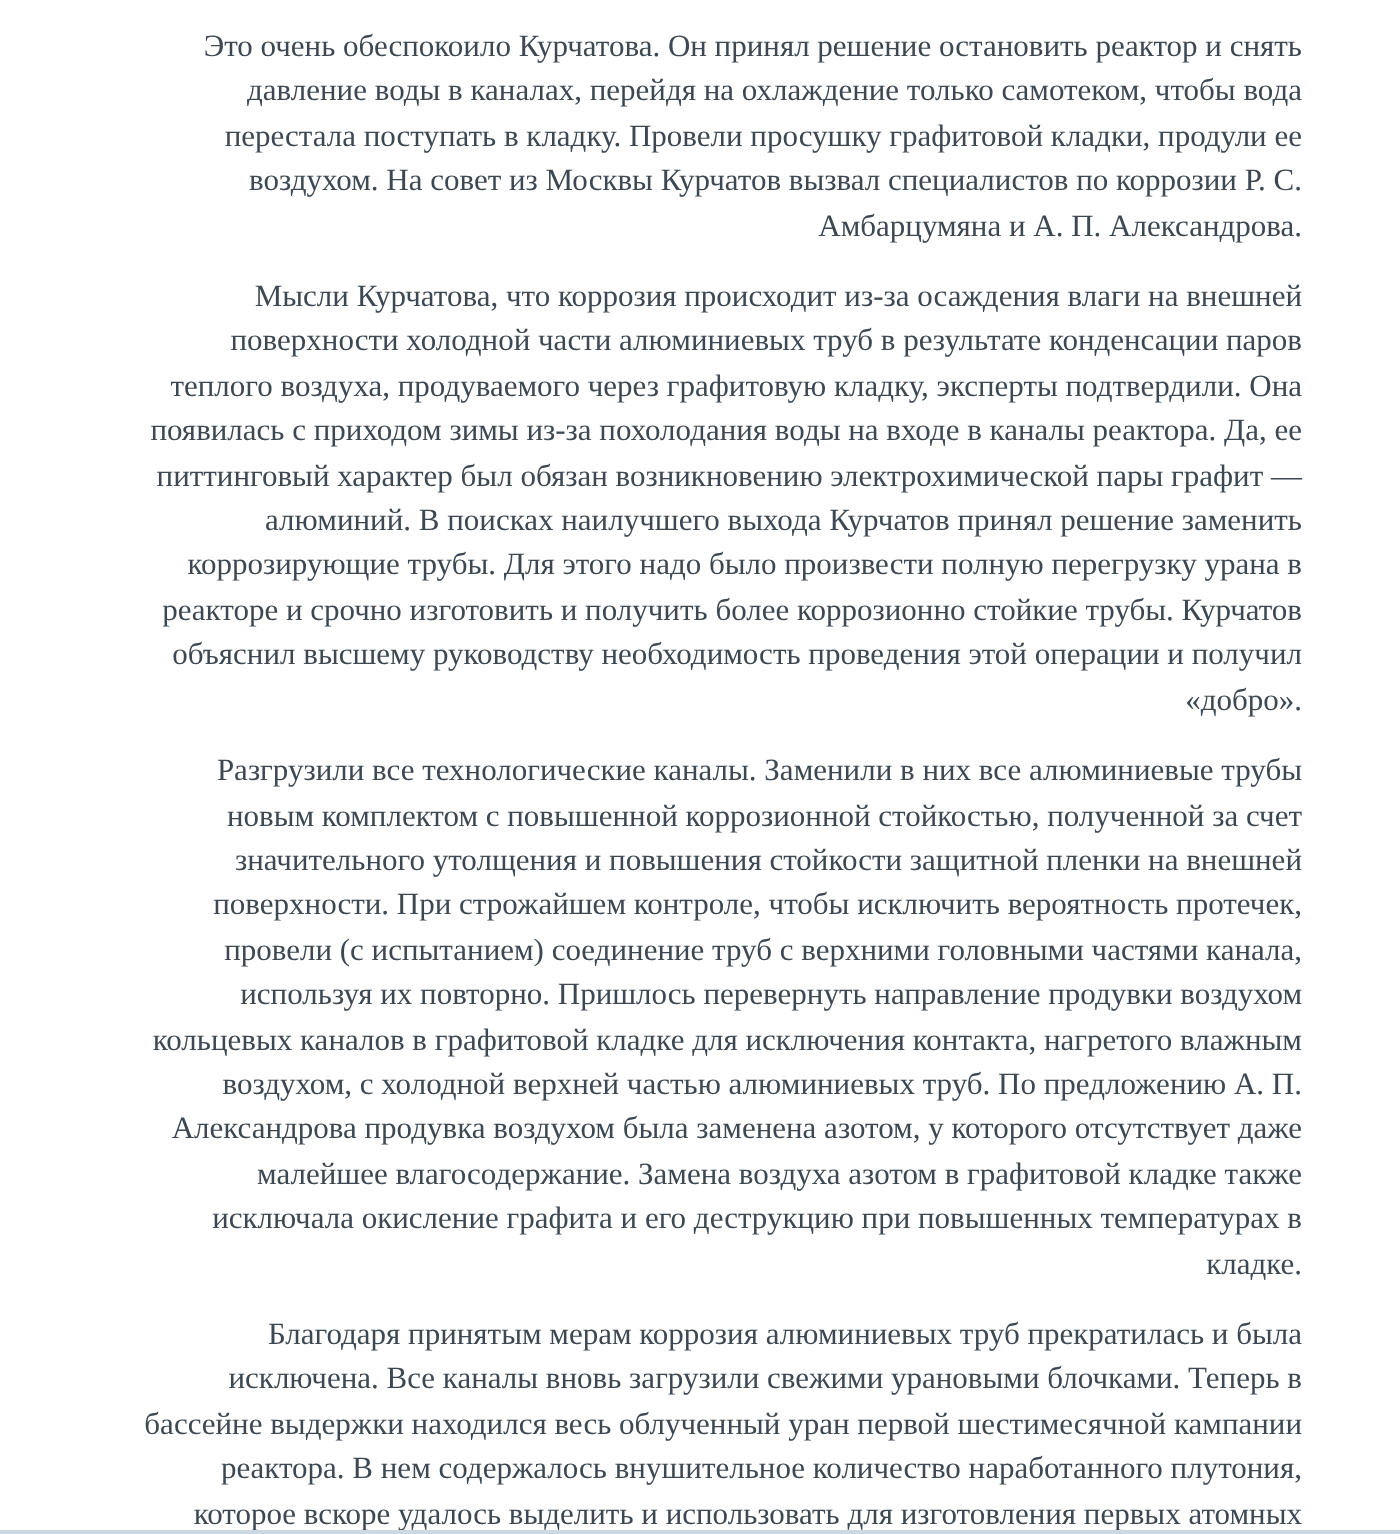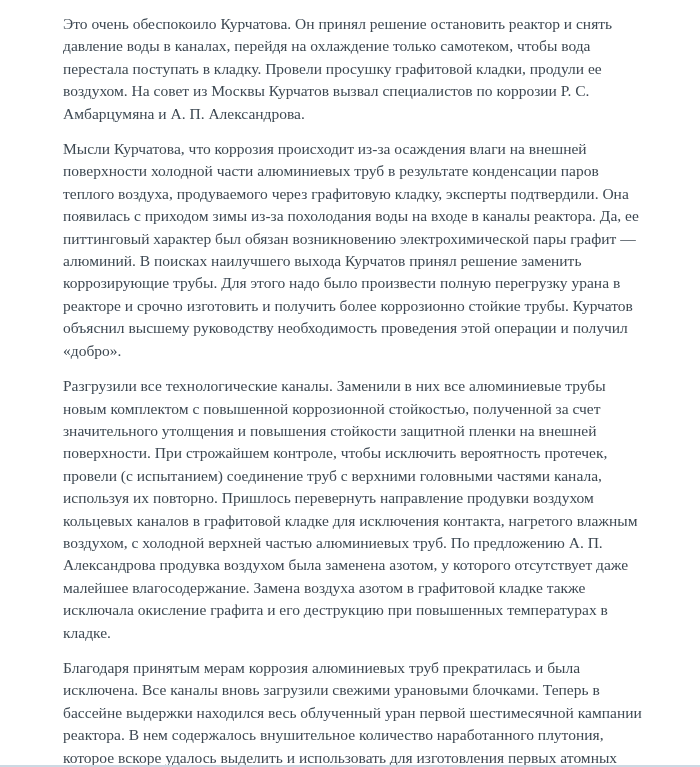--- a/index.html
+++ b/index.html
@@ -22,21 +22,21 @@
   .doc-page {
     padding: 13px 49px 0 63px;
     font-family: "Liberation Serif", "DejaVu Serif", serif;
     font-size: 15.5px;
     line-height: 22.4px;
     color: var(--text-color);
     text-rendering: optimizeLegibility;
   }
   .doc-page p {
     margin: 0 0 13px 0;
-    text-align: left;
+    text-align: right;
   }
   .bottom-divider {
     position: absolute;
     left: 0;
     bottom: 0;
     width: 100%;
     height: 2px;
     background: var(--divider-color);
   }
 </style>

